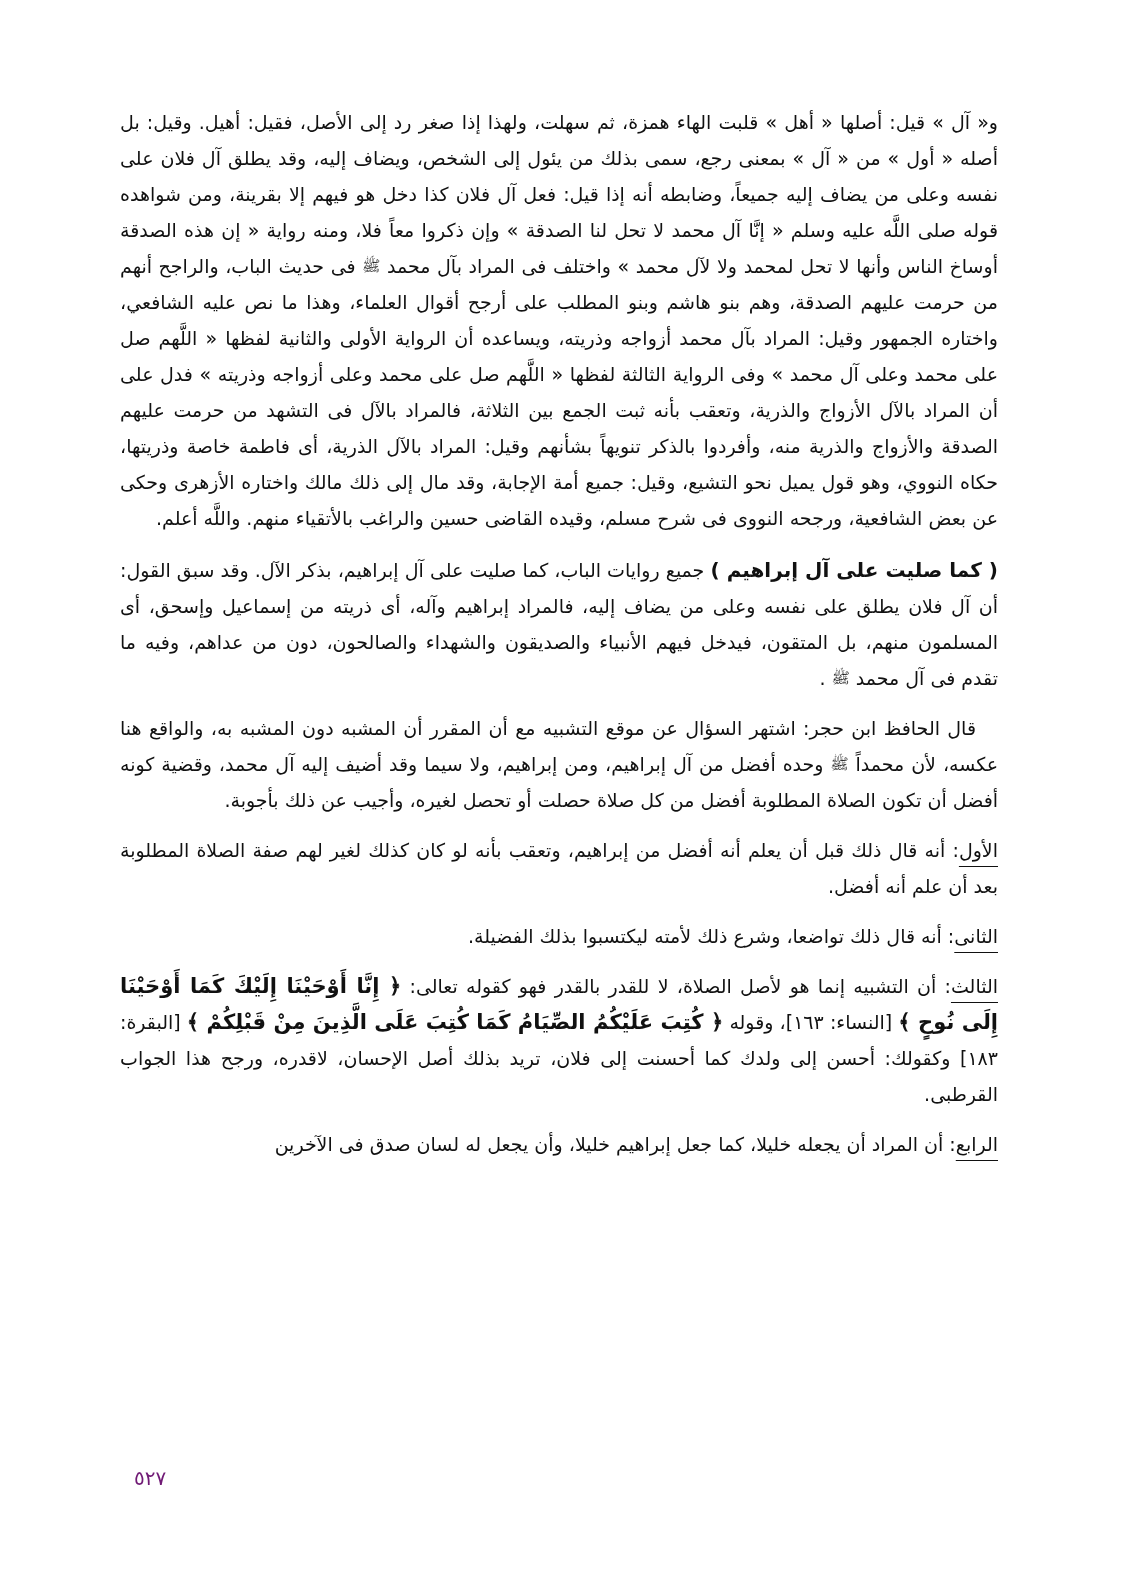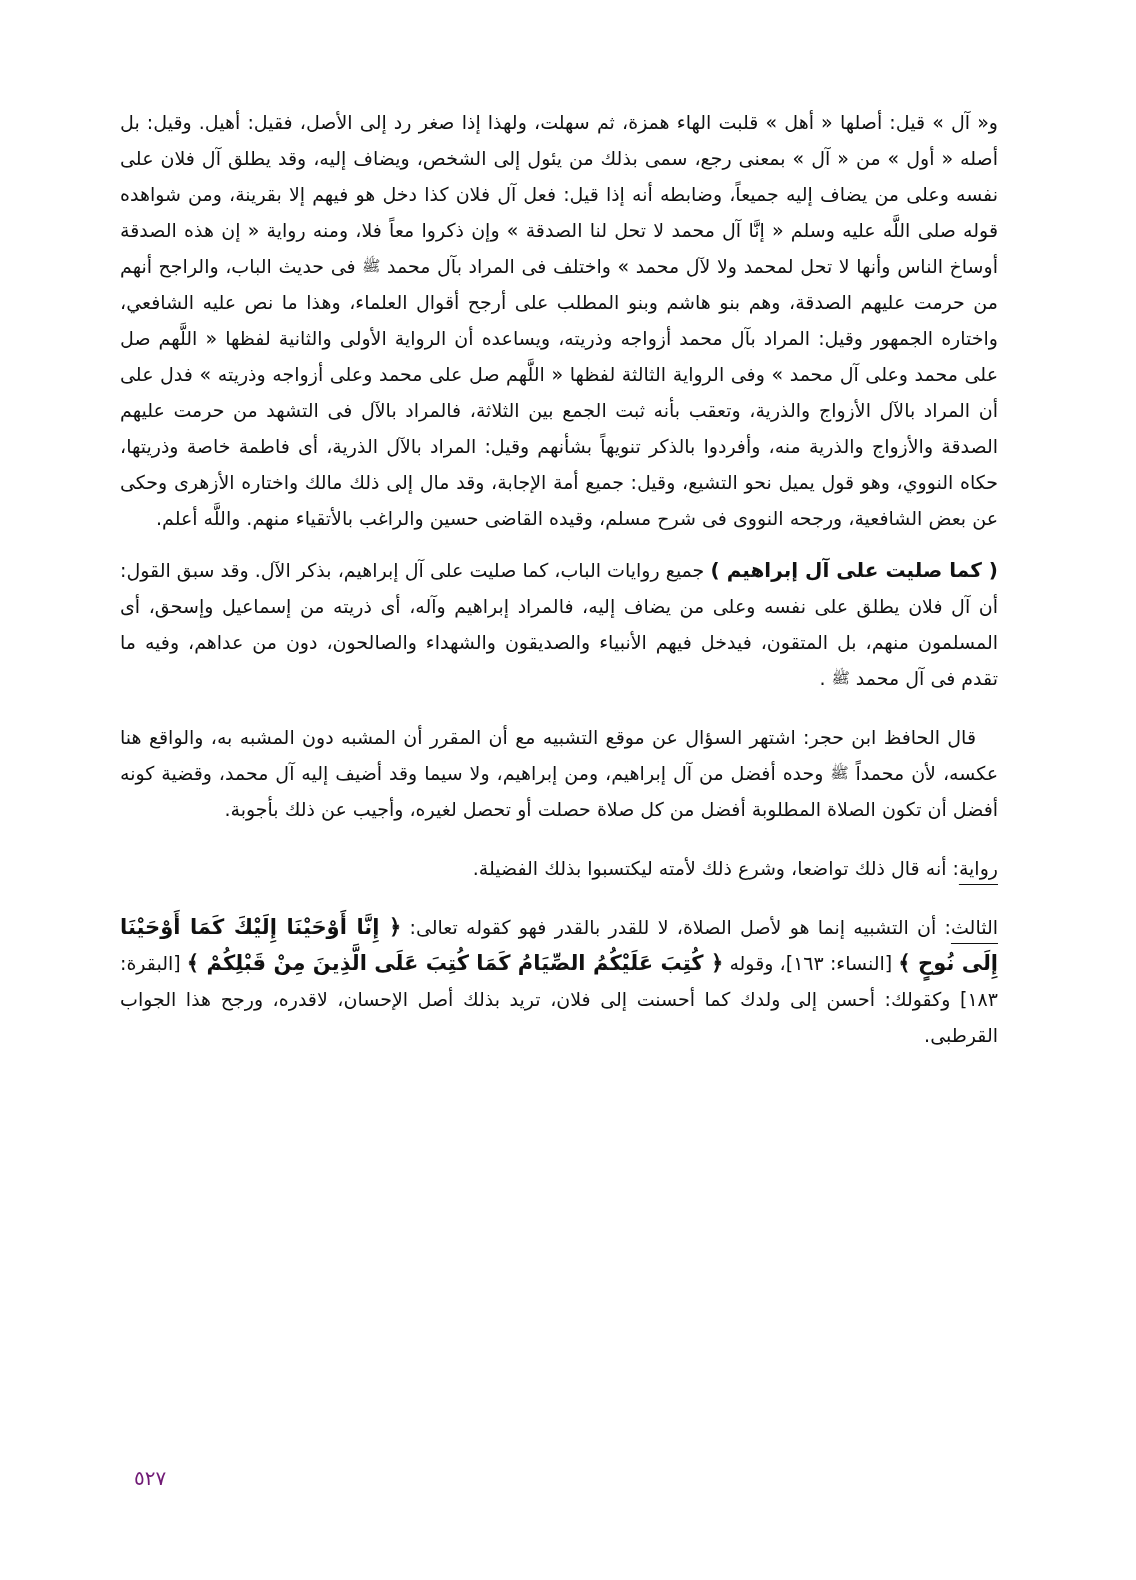--- a/index.html
+++ b/index.html
@@ -23,21 +23,21 @@
     direction: rtl;
     text-align: justify;
     text-align-last: right;
   }
   .para {
     margin: 0;
     font-size: 19px;
     line-height: 36px;
     text-align: justify;
   }
-  .para + .para { margin-top: 23px; }
+  .para + .para { margin-top: 14px; }
   .para.first-indent { text-indent: 22px; }
   .heading-phrase {
     font-weight: bold;
     font-size: 20px;
   }
   .quran {
     font-weight: bold;
     font-size: 21px;
   }
   .label {
@@ -63,21 +63,23 @@
 <body>
 
 <div class="page">
 
   <p class="para"><span>و« آل » قيل: أصلها « أهل » قلبت الهاء همزة، ثم سهلت، ولهذا إذا صغر رد إلى الأصل، فقيل: أهيل. وقيل: بل أصله « أول » من « آل » بمعنى رجع، سمى بذلك من يئول إلى الشخص، ويضاف إليه، وقد يطلق آل فلان على نفسه وعلى من يضاف إليه جميعاً، وضابطه أنه إذا قيل: فعل آل فلان كذا دخل هو فيهم إلا بقرينة، ومن شواهده قوله صلى اللَّه عليه وسلم « إنَّا آل محمد لا تحل لنا الصدقة » وإن ذكروا معاً فلا، ومنه رواية « إن هذه الصدقة أوساخ الناس وأنها لا تحل لمحمد ولا لآل محمد » واختلف فى المراد بآل محمد</span> <span class="pbuh">ﷺ</span> <span>فى حديث الباب، والراجح أنهم من حرمت عليهم الصدقة، وهم بنو هاشم وبنو المطلب على أرجح أقوال العلماء، وهذا ما نص عليه الشافعي، واختاره الجمهور وقيل: المراد بآل محمد أزواجه وذريته، ويساعده أن الرواية الأولى والثانية لفظها « اللَّهم صل على محمد وعلى آل محمد » وفى الرواية الثالثة لفظها « اللَّهم صل على محمد وعلى أزواجه وذريته » فدل على أن المراد بالآل الأزواج والذرية، وتعقب بأنه ثبت الجمع بين الثلاثة، فالمراد بالآل فى التشهد من حرمت عليهم الصدقة والأزواج والذرية منه، وأفردوا بالذكر تنويهاً بشأنهم وقيل: المراد بالآل الذرية، أى فاطمة خاصة وذريتها، حكاه النووي، وهو قول يميل نحو التشيع، وقيل: جميع أمة الإجابة، وقد مال إلى ذلك مالك واختاره الأزهرى وحكى عن بعض الشافعية، ورجحه النووى فى شرح مسلم، وقيده القاضى حسين والراغب بالأتقياء منهم. واللَّه أعلم.</span></p>
 
   <p class="para" style="margin-top:16px"><span class="heading-phrase">( كما صليت على آل إبراهيم )</span> <span>جميع روايات الباب، كما صليت على آل إبراهيم، بذكر الآل. وقد سبق القول: أن آل فلان يطلق على نفسه وعلى من يضاف إليه، فالمراد إبراهيم وآله، أى ذريته من إسماعيل وإسحق، أى المسلمون منهم، بل المتقون، فيدخل فيهم الأنبياء والصديقون والشهداء والصالحون، دون من عداهم، وفيه ما تقدم فى آل محمد</span> <span class="pbuh">ﷺ</span> <span>.</span></p>
 
   <p class="para first-indent"><span>قال الحافظ ابن حجر: اشتهر السؤال عن موقع التشبيه مع أن المقرر أن المشبه دون المشبه به، والواقع هنا عكسه، لأن محمداً</span> <span class="pbuh">ﷺ</span> <span>وحده أفضل من آل إبراهيم، ومن إبراهيم، ولا سيما وقد أضيف إليه آل محمد، وقضية كونه أفضل أن تكون الصلاة المطلوبة أفضل من كل صلاة حصلت أو تحصل لغيره، وأجيب عن ذلك بأجوبة.</span></p>
 
+  <p class="para"><span class="label">الأول</span><span>: أنه قال ذلك قبل أن يعلم أنه أفضل من إبراهيم، وتعقب بأنه لو كان كذلك لغير لهم صفة الصلاة المطلوبة بعد أن علم أنه أفضل.</span></p>
 
-  <p class="para"><span class="label">رواية</span><span>: أنه قال ذلك تواضعا، وشرع ذلك لأمته ليكتسبوا بذلك الفضيلة.</span></p>
+  <p class="para"><span class="label">الثانى</span><span>: أنه قال ذلك تواضعا، وشرع ذلك لأمته ليكتسبوا بذلك الفضيلة.</span></p>
 
   <p class="para"><span class="label">الثالث</span><span>: أن التشبيه إنما هو لأصل الصلاة، لا للقدر بالقدر فهو كقوله تعالى:</span> <span class="quran">﴿ إِنَّا أَوْحَيْنَا إِلَيْكَ كَمَا أَوْحَيْنَا إِلَى نُوحٍ ﴾</span> <span>[النساء: ١٦٣]، وقوله</span> <span class="quran">﴿ كُتِبَ عَلَيْكُمُ الصِّيَامُ كَمَا كُتِبَ عَلَى الَّذِينَ مِنْ قَبْلِكُمْ ﴾</span> <span>[البقرة: ١٨٣] وكقولك: أحسن إلى ولدك كما أحسنت إلى فلان، تريد بذلك أصل الإحسان، لاقدره، ورجح هذا الجواب القرطبى.</span></p>
 
+  <p class="para"><span class="label">الرابع</span><span>: أن المراد أن يجعله خليلا، كما جعل إبراهيم خليلا، وأن يجعل له لسان صدق فى الآخرين</span></p>
 
 </div>
 
 <div class="page-number">٥٢٧</div>
 
 </body></html>

